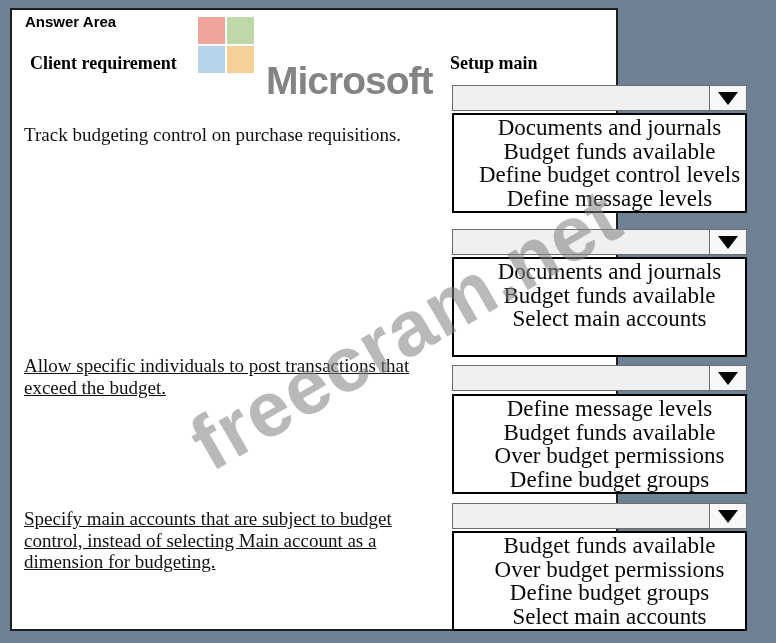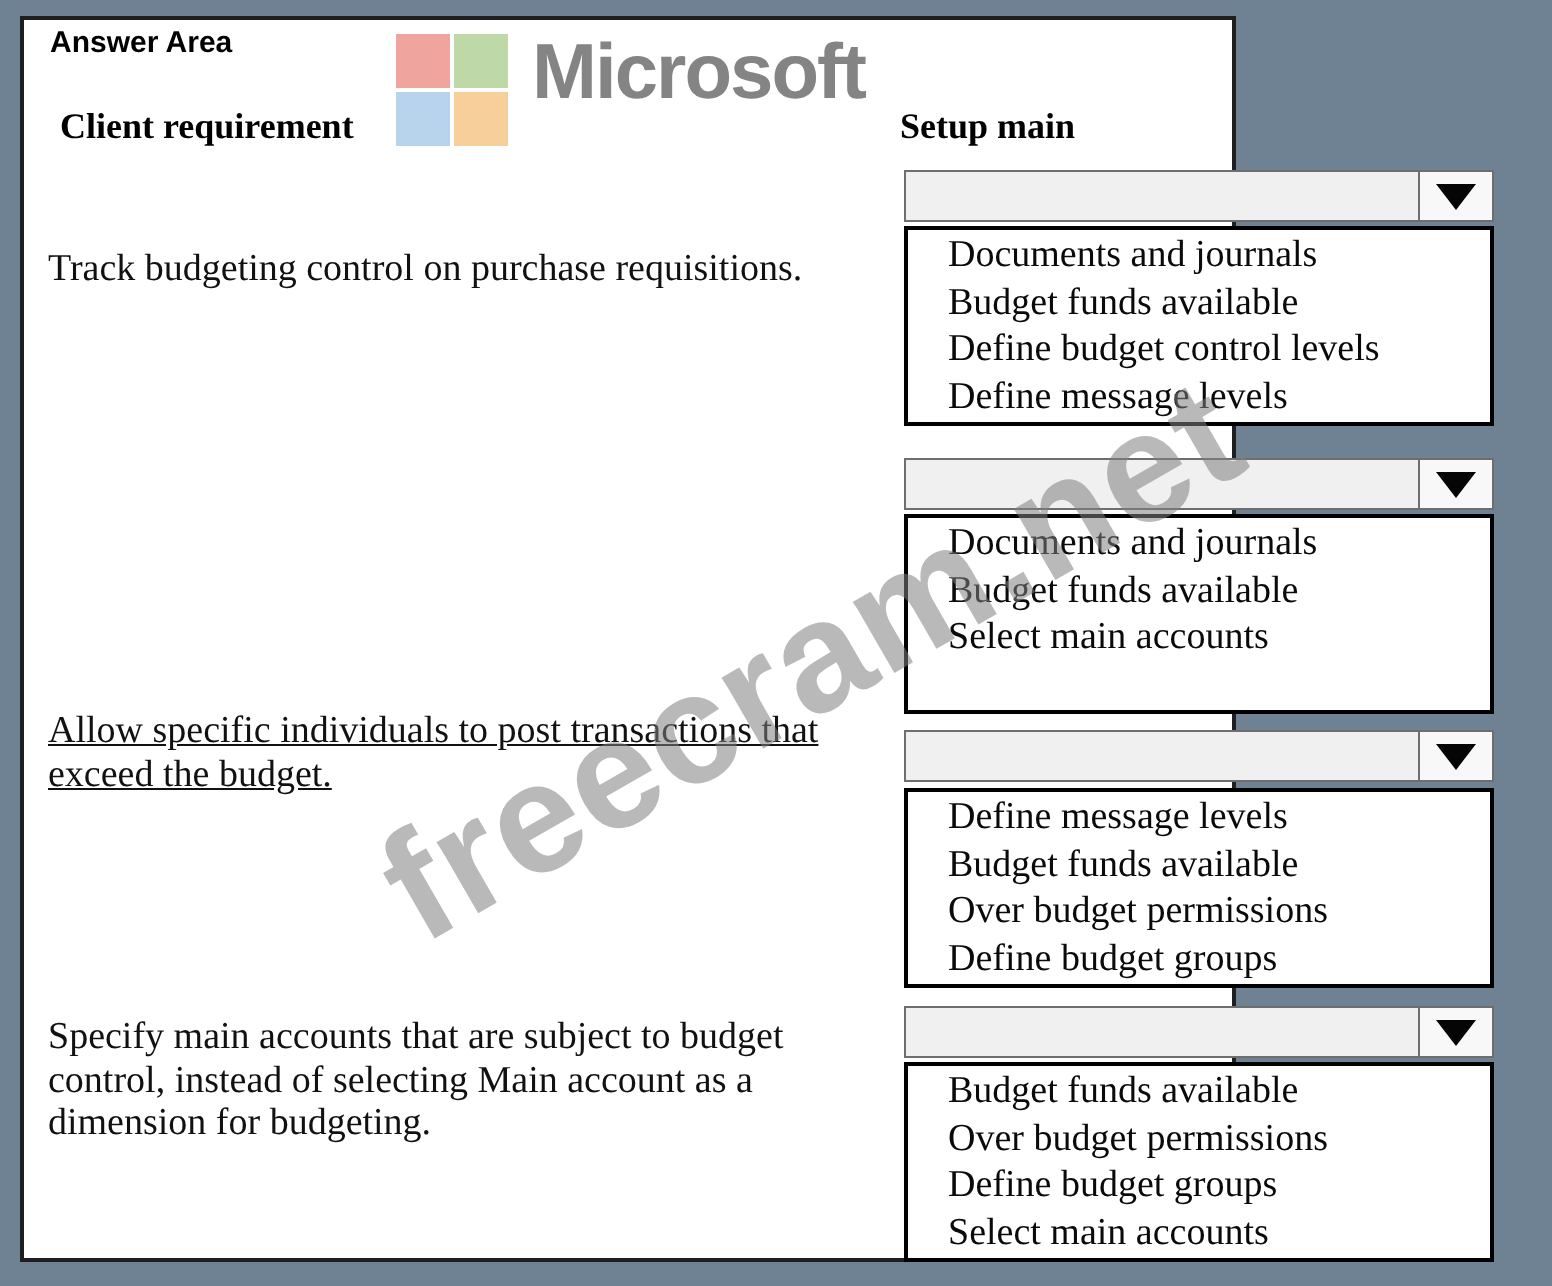--- a/index.html
+++ b/index.html
@@ -35,21 +35,21 @@
   .client-header{left:18px;width:310px;}
   .setup-header{left:438px;width:244px;}
   
   .req{
     position:absolute;left:12px;width:436px;
     font-size:19px;line-height:21.5px;color:#111;white-space:pre-line;
   }
   .req-0{top:77px;margin-top:37px;}
   .req-1{top:221px;}
   .req-2{top:345px;text-decoration:underline;}
-  .req-3{top:498px;}
+  .req-3{top:498px;text-decoration:underline;}
   
   .dd{
     position:absolute;left:440px;width:295px;height:26px;
     background:#f0f0f0;border:1px solid #6e6e6e;box-sizing:border-box;cursor:pointer;
   }
   .dd-0{top:75px;}
   .dd-1{top:219px;}
   .dd-2{top:355px;}
   .dd-3{top:493px;}
   .dd-value{
@@ -69,22 +69,22 @@
   .list{
     position:absolute;left:440px;width:295px;height:100px;
     background:#fff;border:2px solid #000;box-sizing:border-box;
     padding:1px 0;overflow:hidden;
   }
   .list-0{top:103px;}
   .list-1{top:247px;}
   .list-2{top:384px;}
   .list-3{top:521px;}
   .opt{
-    padding-left:20px;font-size:19px;line-height:23.5px;color:#0a0a0a;
-    white-space:nowrap;cursor:pointer;
+    padding-left:20px;font-size:23px;line-height:23.5px;color:#0a0a0a;
+    white-space:nowrap;cursor:pointer;text-align:center;
   }
   
   .watermark{
     position:absolute;left:105px;top:274px;width:580px;height:96px;
     text-align:center;
     font-family:"Liberation Sans", sans-serif;font-weight:bold;font-size:78px;
     transform:rotate(-30deg);white-space:nowrap;
     pointer-events:none;z-index:50;letter-spacing:1px;
   }
 </style>
@@ -93,21 +93,21 @@
 
 <div class="panel">
 
   <div class="answer-label">Answer Area</div>
 
   <div class="logo">
     <div class="sq sq-red" style="background: rgb(233, 129, 120);"></div>
     <div class="sq sq-green" style="background: rgb(166, 201, 135);"></div>
     <div class="sq sq-blue" style="background: rgb(156, 194, 229);"></div>
     <div class="sq sq-yellow" style="background: rgb(243, 189, 116);"></div>
-    <div class="logo-text" style="color: rgb(122, 122, 122);">Microsoft</div>
+    <div class="logo-text" style="color: rgb(122, 122, 122); margin-top: 44px;">Microsoft</div>
   </div>
 
   <div class="col-header client-header">Client requirement</div>
   <div class="col-header setup-header">Setup main</div>
 
   <div class="req req-0">Track budgeting control on purchase requisitions.</div>
   <div class="dd dd-0">
     <span class="dd-value"></span>
     <span class="dd-btn">
       <span class="dd-arrow"></span>

